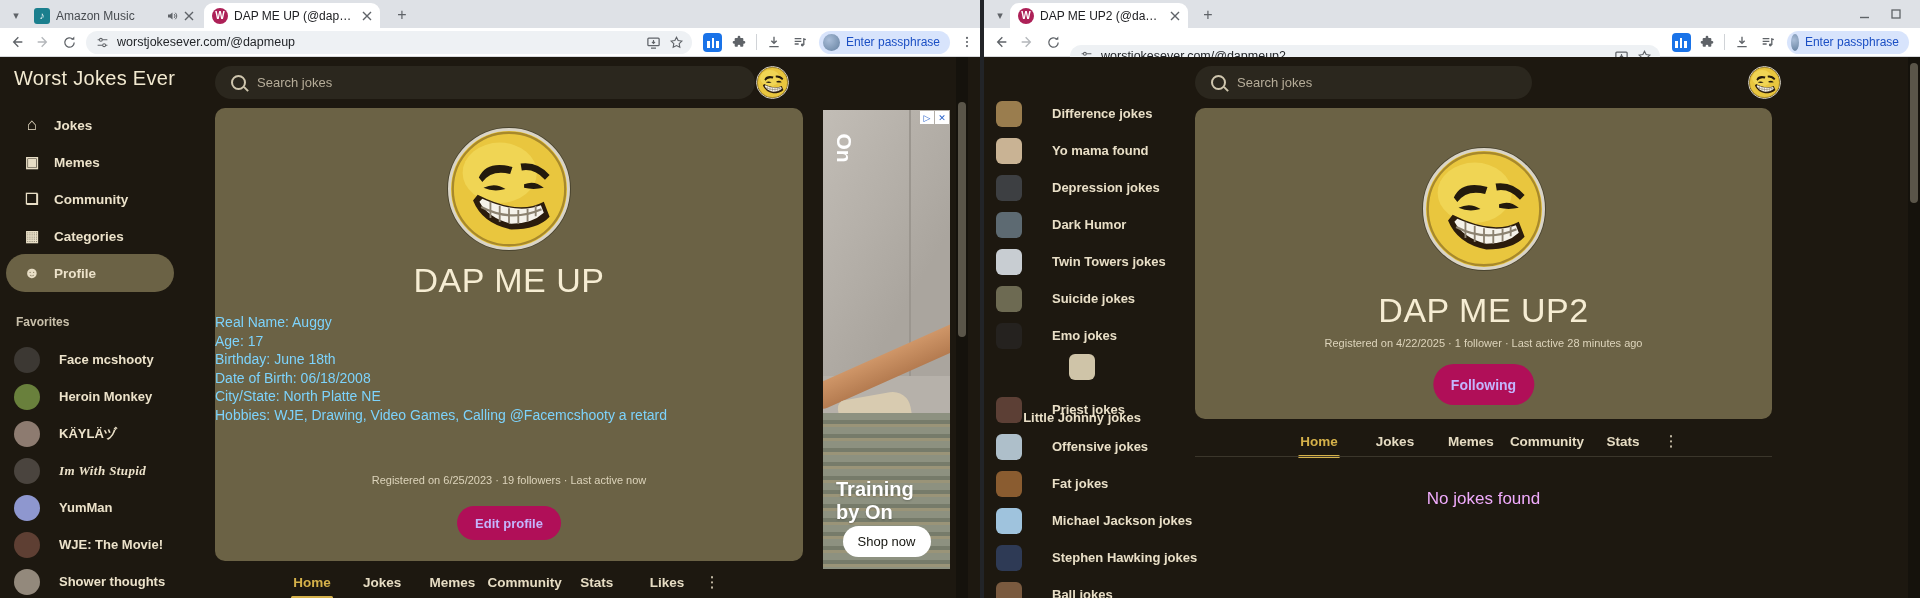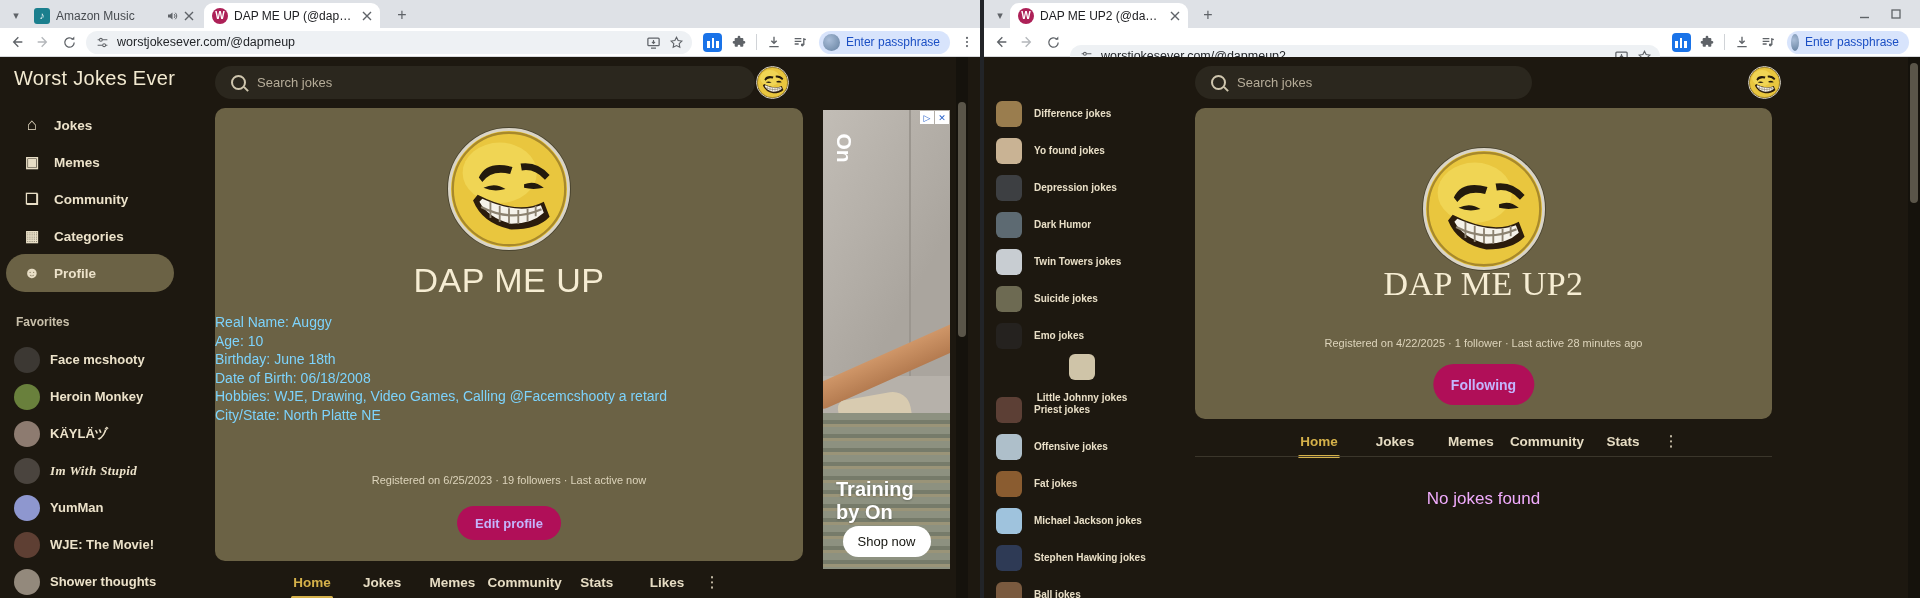--- a/index.html
+++ b/index.html
@@ -41,21 +41,21 @@
   .nav-item{position:absolute;left:6px;width:168px;height:38px;display:flex;align-items:center;gap:13px;
             padding-left:17px;box-sizing:border-box;color:#ece2ca;font-size:13.5px;font-weight:600;border-radius:19px;}
   .nav-item.active{background:#6b6245;}
   .nicon{width:18px;text-align:center;font-size:15px;color:#e8dec6;}
   [data-name="home-icon"]::before{content:"⌂";font-size:17px;}
   [data-name="image-icon"]::before{content:"▣";}
   [data-name="chat-icon"]::before{content:"❏";}
   [data-name="grid-icon"]::before{content:"▦";}
   [data-name="person-icon"]::before{content:"☻";font-size:16px;}
   .fav-header{position:absolute;left:16px;font-size:12px;font-weight:bold;color:#c9c0ab;}
-  .fav-item{position:absolute;left:6px;width:170px;height:37px;display:flex;align-items:center;gap:10px;padding-left:8px;box-sizing:border-box;
+  .fav-item{position:absolute;left:6px;width:170px;height:37px;display:flex;align-items:center;gap:19px;padding-left:8px;box-sizing:border-box;
             color:#ece2ca;font-size:13px;font-weight:600;white-space:nowrap;}
   .fav-av{width:26px;height:26px;border-radius:50%;flex:0 0 auto;background:#555;}
   .blackletter .flabel{font-family:"Liberation Serif",serif;font-weight:bold;font-style:italic;letter-spacing:.4px;}
   .search-pill{position:absolute;height:33px;background:#2b271e;border-radius:17px;display:flex;align-items:center;
                gap:11px;padding:0 16px;box-sizing:border-box;color:#b6ad99;font-size:13px;}
   .lens{width:11px;height:11px;border:2px solid #cfc6ae;border-radius:50%;position:relative;flex:0 0 auto;}
   .lens::after{content:"";position:absolute;width:2px;height:6px;background:#cfc6ae;transform:rotate(-45deg);right:-3px;bottom:-4px;}
   .mini-av{position:absolute;width:33px;height:33px;border-radius:50%;overflow:hidden;border:1px solid #d8d3c6;box-sizing:border-box;}
   .mini-av svg{width:100%;height:100%;display:block;}
   .profile-card{position:absolute;background:#6b6245;border-radius:10px;}
@@ -65,22 +65,22 @@
   .p-name{position:absolute;left:0;right:0;text-align:center;font-size:34px;color:#f6edd3;letter-spacing:.5px;}
   .p-details{position:absolute;left:0;right:0;font-size:14px;line-height:18.6px;color:#7dd3fc;}
   .p-meta{position:absolute;left:0;right:0;text-align:center;font-size:11px;color:#ddd4bb;}
   .action-btn{position:absolute;left:50%;transform:translateX(-50%);background:#b00f58;color:#c4b5fd;border-radius:18px;
               display:flex;align-items:center;justify-content:center;font-size:13px;font-weight:bold;padding:0 18px;white-space:nowrap;}
   .ptabs{position:absolute;display:flex;align-items:center;}
   .ptab{flex:1;text-align:center;font-size:13.5px;font-weight:600;color:#e6dcc3;position:relative;}
   .ptab.active{color:#d5b14a;}
   .ptab.active::after{content:"";position:absolute;left:50%;transform:translateX(-50%);bottom:-9px;width:42px;height:3px;background:#d5b14a;border-radius:2px;}
   .kebab{color:#e6dcc3;font-size:15px;width:20px;text-align:center;flex:0 0 auto;}
-  .cat-item{position:absolute;left:12px;width:172px;height:37px;display:flex;align-items:center;gap:12px;
-            color:#e9dfc7;font-size:10px;font-weight:600;white-space:nowrap;}
+  .cat-item{position:absolute;left:12px;width:172px;height:37px;display:flex;align-items:center;gap:30px;
+            color:#e9dfc7;font-size:13px;font-weight:600;white-space:nowrap;}
   .cat-thumb{width:26px;height:26px;border-radius:6px;flex:0 0 auto;background:#777;}
   .divider-h{position:absolute;height:1px;background:#3b362b;}
   .empty-msg{position:absolute;text-align:center;font-size:17px;color:#f0abfc;}
   .scrollbar{position:absolute;top:57px;bottom:0;width:12px;background:#15120c;}
   .scroll-thumb{position:absolute;left:2px;width:8px;border-radius:4px;background:#5a5549;}
 
   
   .ad{position:absolute;left:823px;top:110px;width:127px;height:459px;overflow:hidden;background:#b6b1aa;}
   .ad .wall{position:absolute;left:0;top:0;right:0;height:58%;background:linear-gradient(120deg,#c2bdb6,#aaa59e 70%);}
   .ad .wall::after{content:"";position:absolute;left:68%;top:0;bottom:0;width:2px;background:#9b968f;}
@@ -320,25 +320,25 @@
     <g stroke="#8c8270" stroke-width="1.6" fill="none">
       <path d="M34 61v14M42 64.5v14M50 66.5v13M58 68v12M66 67v11M73 64.5v9"></path>
     </g>
   </svg>
 </div>
       <div class="p-name" style="top:153px;" data-name="profile-name">DAP ME UP</div>
       <div class="p-details" style="top:205px;" data-name="profile-details">
         <div data-name="profile-detail-lines">
 
         <div class="pdetail" data-name="profile-detail-line">Real Name: Auggy</div>
-            <div class="pdetail" data-name="profile-detail-line">Age: 10</div>
+            <div class="pdetail" data-name="profile-detail-line">Age: 17</div>
             <div class="pdetail" data-name="profile-detail-line">Birthday: June 18th</div>
             <div class="pdetail" data-name="profile-detail-line">Date of Birth: 06/18/2008</div>
+            <div class="pdetail" data-name="profile-detail-line">City/State: North Platte NE</div>
             <div class="pdetail" data-name="profile-detail-line">Hobbies: WJE, Drawing, Video Games, Calling @Facemcshooty a retard</div>
-            <div class="pdetail" data-name="profile-detail-line">City/State: North Platte NE</div>
           </div>
       </div>
       <div class="p-meta" style="top:366px;" data-name="profile-meta">Registered on 6/25/2023 · 19 followers · Last active now</div>
       <div class="action-btn" style="top: 398px; height: 34px; background: rgb(176, 15, 88);" data-name="edit-profile-button">
         <span data-name="edit-profile-label">Edit profile</span>
       </div>
     </div>
 
     <div class="ptabs" style="left:215px;top:510px;width:545px;height:30px;padding:0 38px 0 62px;box-sizing:border-box;" data-name="profile-tabs">
       <div data-name="profile-tabs-list" style="display:flex;flex:1;">
@@ -482,21 +482,21 @@
 
     <div data-name="categories-list">
 
         <div class="cat-item" data-name="category-item" style="top: 38px;">
           <span class="cat-thumb" data-name="category-thumbnail" style="background: rgb(154, 125, 78);"></span>
           <span data-name="category-label">Difference jokes</span>
         </div>
 
         <div class="cat-item" data-name="category-item" style="top: 75px;">
           <span class="cat-thumb" data-name="category-thumbnail" style="background: rgb(201, 179, 148);"></span>
-          <span data-name="category-label">Yo found jokes</span>
+          <span data-name="category-label">Yo mama found</span>
         </div>
 
         <div class="cat-item" data-name="category-item" style="top: 112px;">
           <span class="cat-thumb" data-name="category-thumbnail" style="background: rgb(61, 63, 66);"></span>
           <span data-name="category-label">Depression jokes</span>
         </div>
 
         <div class="cat-item" data-name="category-item" style="top: 149px;">
           <span class="cat-thumb" data-name="category-thumbnail" style="background: rgb(93, 106, 114);"></span>
           <span data-name="category-label">Dark Humor</span>
@@ -586,21 +586,21 @@
     <path d="M28 49 Q38 44 47 50 Q37 53 28 49 Z" fill="#231a0d"></path>
     <path d="M63 46 Q72 42 80 49 Q71 51 63 49 Z" fill="#231a0d"></path>
     <path d="M19 60 Q27 80 52 85 Q75 85 85 74 L80 61 Q58 73 23 55 Z" fill="#2b1c0c"></path>
     <path d="M24.5 61 Q32 75 52 80 Q70 80 80 70.5 L77.5 64 Q57 72 27 58.5 Z" fill="#f5f2ea"></path>
     <path d="M26 65.5 Q52 79 78 67.5" stroke="#8c8270" stroke-width="2" fill="none"></path>
     <g stroke="#8c8270" stroke-width="1.6" fill="none">
       <path d="M34 61v14M42 64.5v14M50 66.5v13M58 68v12M66 67v11M73 64.5v9"></path>
     </g>
   </svg>
 </div>
-      <div class="p-name" style="top:157px;font-family:Liberation Serif, serif;" data-name="profile-name">DAP ME UP2</div>
+      <div class="p-name" style="top:183px;" data-name="profile-name">DAP ME UP2</div>
       <div class="p-meta" style="top:229px;" data-name="profile-meta">Registered on 4/22/2025 · 1 follower · Last active 28 minutes ago</div>
       <div class="action-btn" style="top: 256px; height: 41px; border-radius: 21px; font-size: 14px; background: rgb(176, 15, 88);" data-name="following-button">
         <span data-name="following-label">Following</span>
       </div>
     </div>
 
     <div class="ptabs" style="left:211px;top:370px;width:500px;height:28px;padding:0 14px 0 86px;box-sizing:border-box;" data-name="profile-tabs">
       <div data-name="profile-tabs-list" style="display:flex;flex:1;">
 
           <div class="ptab active" data-name="profile-tab"><span data-name="profile-tab-label">Home</span></div>

